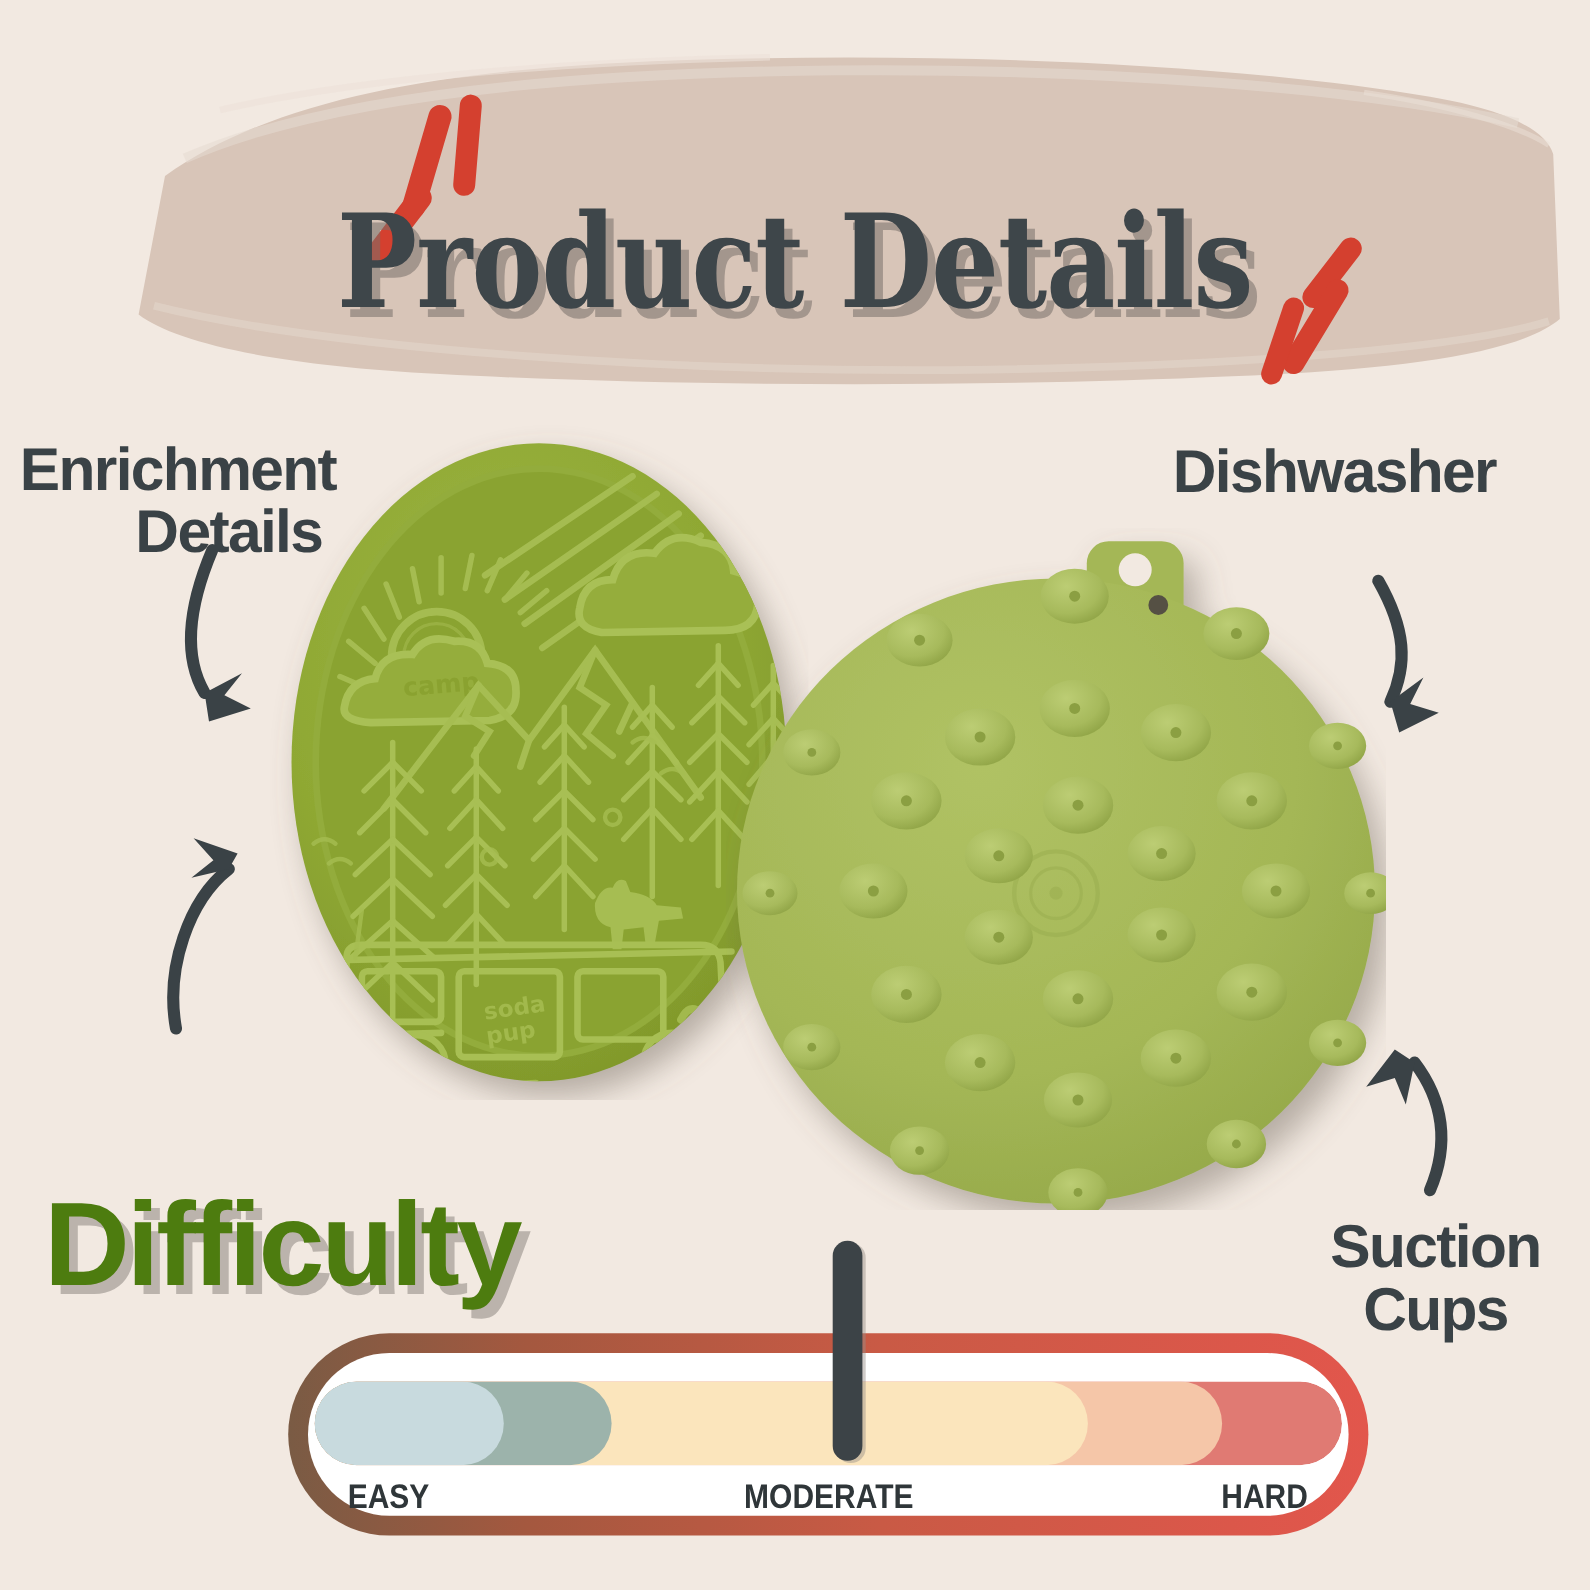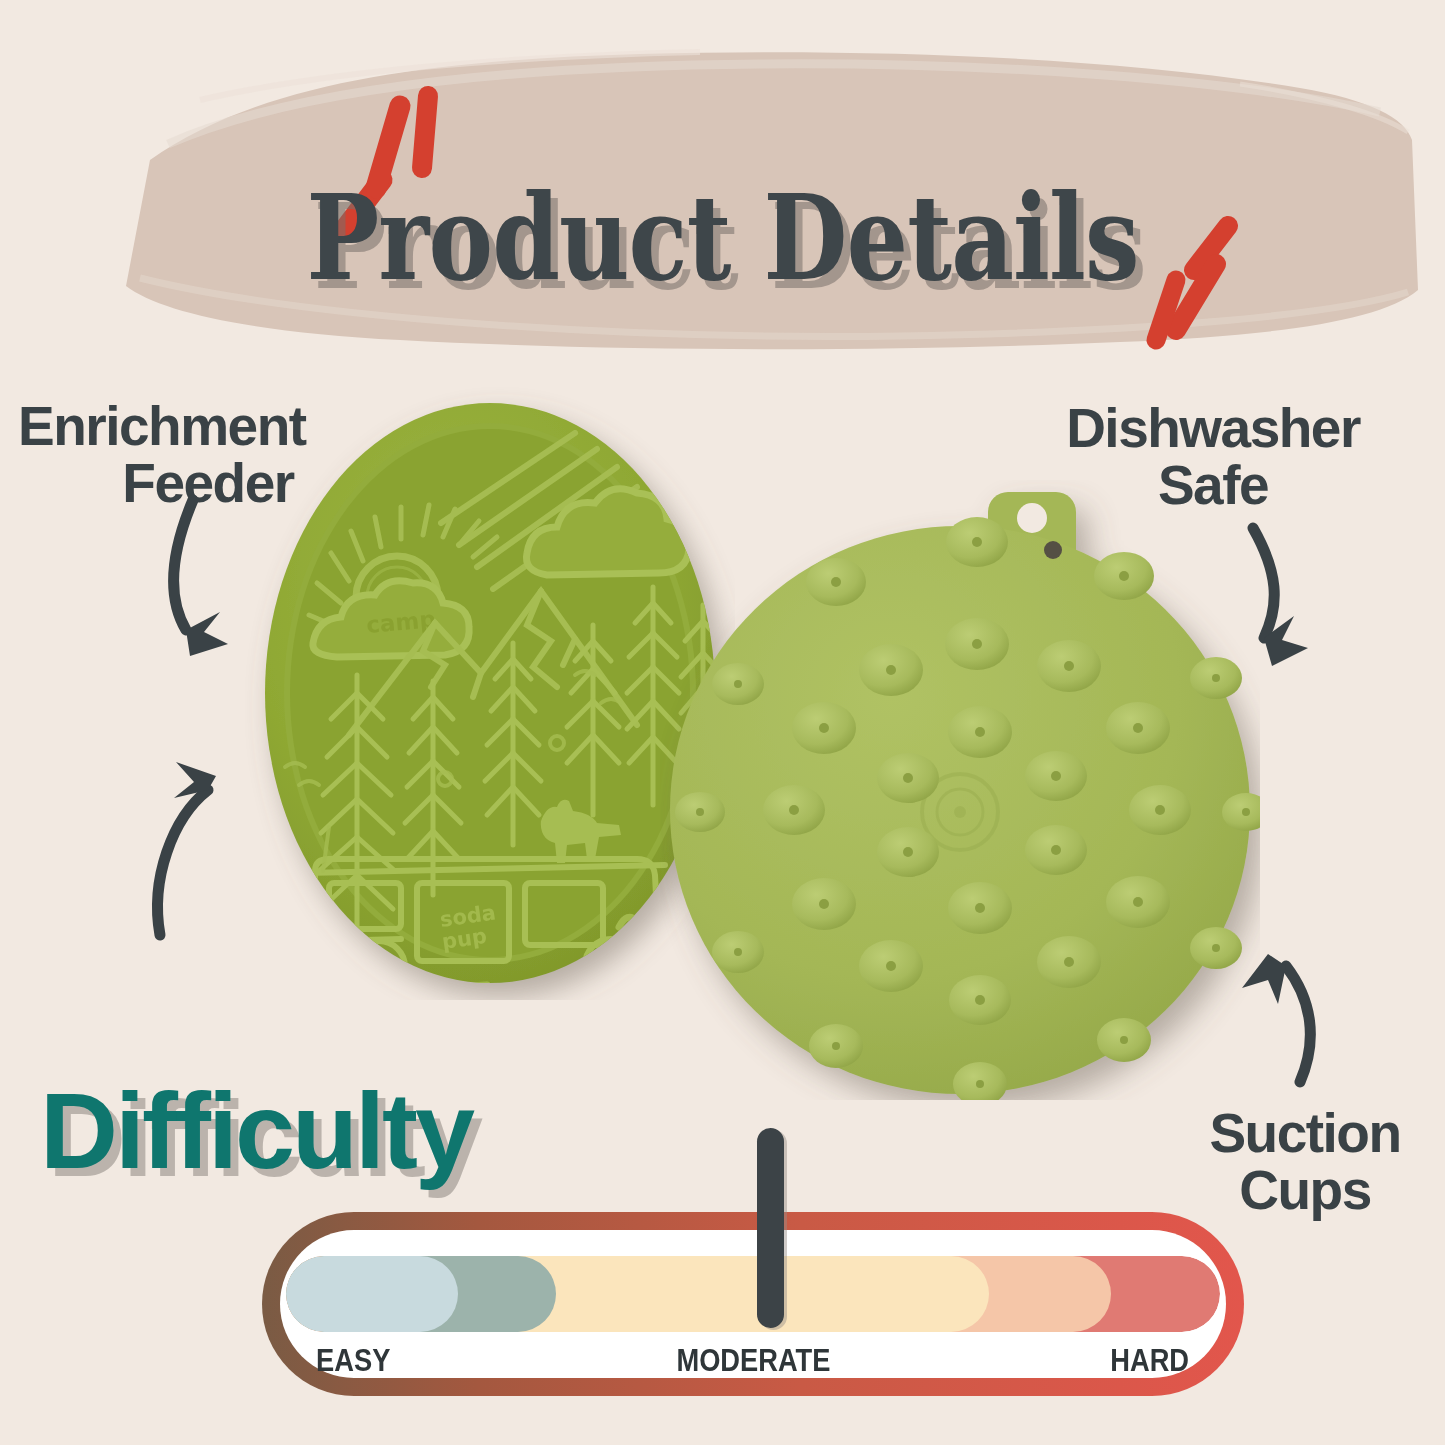--- a/index.html
+++ b/index.html
@@ -45,21 +45,21 @@
   
   .mat{position:absolute;}
   #mat-front{left:245px;top:375px;width:490px;height:625px;}
   #mat-back{left:660px;top:480px;width:600px;height:620px;}
 
   
   .difficulty-title{
     position:absolute;left:40px;top:1068px;
     font-family:"Liberation Sans", sans-serif;
     font-weight:700;font-size:108px;letter-spacing:-3px;
-    color:#0f766e;
+    color:#4d7c0f;
     text-shadow:8px 8px 0 rgba(150,143,136,.6);
   }
   #difficulty-bar{position:absolute;left:258px;top:1208px;width:990px;height:192px;}
   #difficulty-indicator{
     position:absolute;left:757px;top:1128px;width:27px;height:200px;
     background:#3c4347;border-radius:14px;z-index:40;
     box-shadow:3px 2px 0 rgba(150,143,136,.45);
   }
 </style>
 </head>
@@ -432,26 +432,25 @@
         </g>
       <g>
           <ellipse cx="320" cy="604" rx="27" ry="22" fill="url(#cupGrad)"></ellipse>
           <circle cx="320" cy="604" r="4" fill="#8b9f42"></circle>
         </g>
     </g>
   </svg>
 
   <div class="callout" id="label-enrichment">
     <div>Enrichment</div>
-    <div style="text-align:center">Feeder</div>
+    <div style="text-align:center">Details</div>
   </div>
 
   <div class="callout" id="label-dishwasher">
     <div>Dishwasher</div>
-    <div>Safe</div>
   </div>
 
 
   <div class="callout" id="label-suction">
     <div>Suction</div>
     <div>Cups</div>
   </div>
 
   <svg class="arrows" viewBox="0 0 1445 1445">
     <g fill="none" stroke="#3a4246" stroke-width="11" stroke-linecap="round">

